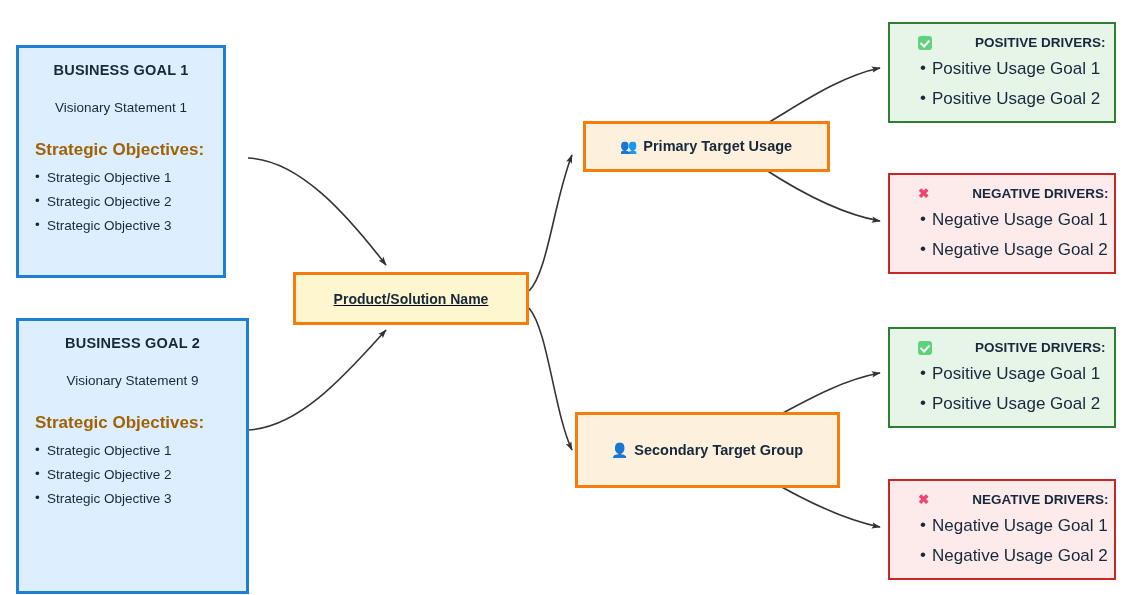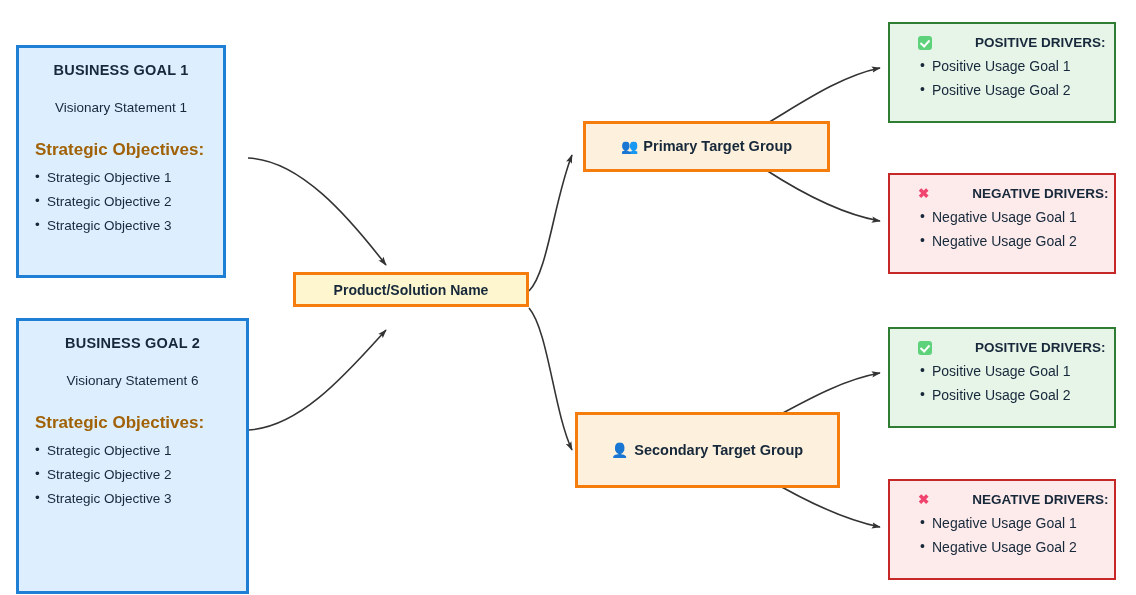--- a/index.html
+++ b/index.html
@@ -167,21 +167,21 @@
     font-size: 16px;
     font-weight: bold;
     line-height: 1;
   }
   .driver-list {
     margin: 0;
     padding: 0;
     list-style: none;
   }
   .driver-list li {
-    font-size: 14px;
+    font-size: 17px;
     color: #16283a;
     line-height: 1.74;
     padding-left: 12px;
     margin-left: 16px;
     position: relative;
     white-space: nowrap;
   }
   .driver-list li:before {
     content: "\2022";
     position: absolute;
@@ -218,36 +218,36 @@
     <div class="goal-sub">Strategic Objectives:</div>
     <ul class="goal-list">
       <li>Strategic Objective 1</li>
       <li>Strategic Objective 2</li>
       <li>Strategic Objective 3</li>
     </ul>
   </div>
 
   <div class="node goal-box" style="left:16px; top:318px; width:233px; height:276px;">
     <div class="goal-title">BUSINESS GOAL 2</div>
-    <div class="goal-vision">Visionary Statement 6</div>
+    <div class="goal-vision">Visionary Statement 9</div>
     <div class="goal-sub">Strategic Objectives:</div>
     <ul class="goal-list">
       <li>Strategic Objective 1</li>
       <li>Strategic Objective 2</li>
       <li>Strategic Objective 3</li>
     </ul>
   </div>
 
-  <div class="node product-box" style="left:293px; top:272px; width:236px; height:35px;">
+  <div class="node product-box" style="left:293px; top:272px; width:236px; height:53px;text-decoration:underline;">
     <span class="product-label">Product/Solution Name</span>
   </div>
 
   <div class="node target-box" style="left:583px; top:121px; width:247px; height:51px;">
     <div class="target-inner">
-      <span class="tg-icon">👥</span><span>Primary Target Group</span>
+      <span class="tg-icon">👥</span><span>Primary Target Usage</span>
     </div>
   </div>
 
   <div class="node target-box" style="left:575px; top:412px; width:265px; height:76px;">
     <div class="target-inner">
       <span class="tg-icon">👤</span><span>Secondary Target Group</span>
     </div>
   </div>
 
   <div class="node driver-box driver-pos" style="left:888px; top:22px; width:228px; height:101px;">

